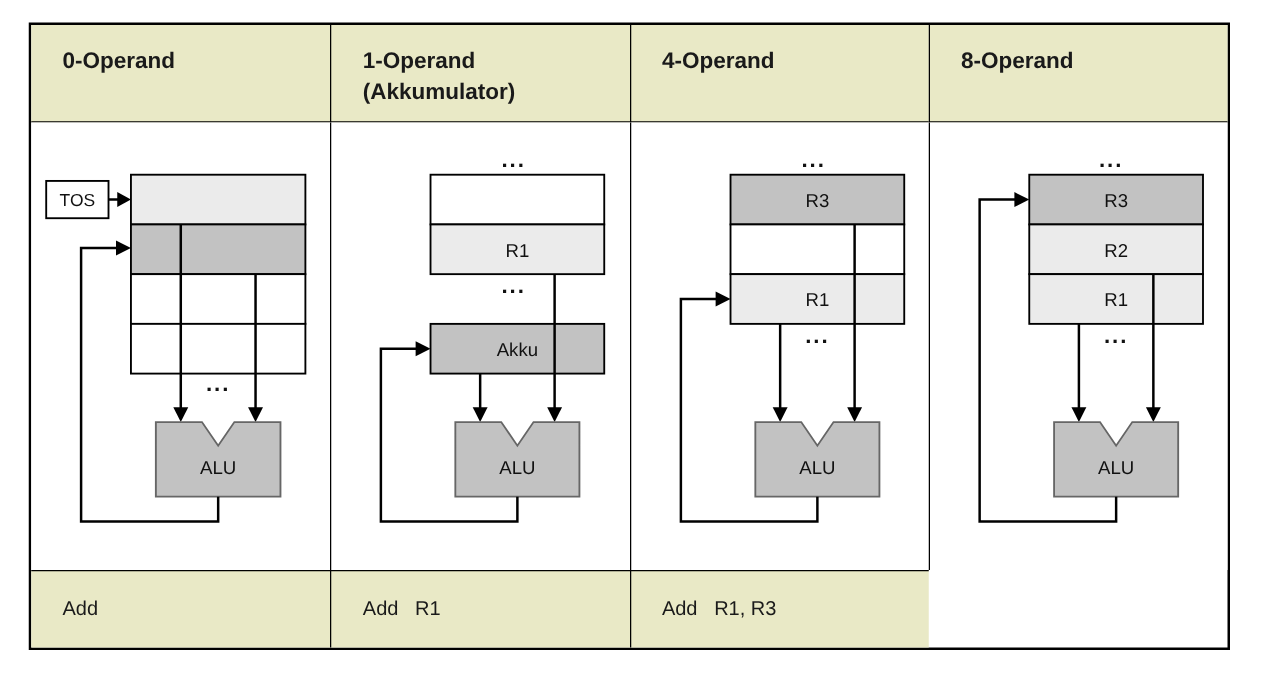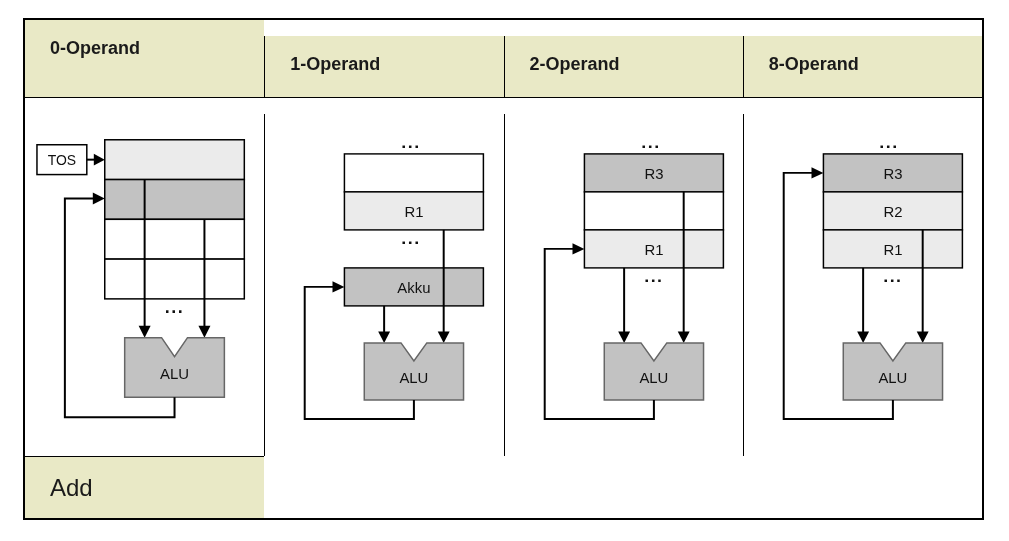--- a/index.html
+++ b/index.html
@@ -17,37 +17,37 @@
     width: 961px;
     height: 502px;
     border: 2px solid #000000;
     box-sizing: border-box;
     display: grid;
     grid-template-columns: repeat(4, 1fr);
     grid-template-rows: 78px 1fr 62px;
     background: #ffffff;
   }
   .cell { box-sizing: border-box; overflow: hidden; }
-  .vline { border-left: 1.5px solid #000000; margin-top: 16px; }
+  .vline { border-left: 1.5px solid #000000; }
   .head {
     background: #e9e9c6;
     border-bottom: 1.5px solid #000000;
     padding: 16px 10px 0 25px;
     font-size: 18px;
     font-weight: bold;
     color: #1a1a1a;
     line-height: 25px;
   }
   .foot {
     background: #e9e9c6;
     border-top: 1.5px solid #000000;
     display: flex;
     align-items: center;
     padding-left: 25px;
-    font-size: 24px;
+    font-size: 16px;
     color: #1a1a1a;
     white-space: pre;
   }
   .diag { background: #ffffff; }
   .diag svg { display: block; width: 100%; height: 100%; }
   svg text {
     font-family: "Liberation Sans", sans-serif;
     font-size: 15px;
     fill: #111111;
     text-anchor: middle;
@@ -66,23 +66,24 @@
 </head>
 <body>
 
 <div class="table">
 
   <div class="cell head">
     <div>0-Operand</div>
   </div>
   <div class="cell head vline">
     <div>1-Operand</div>
+    <div>(Akkumulator)</div>
   </div>
   <div class="cell head vline">
-    <div>2-Operand</div>
+    <div>4-Operand</div>
     <div></div>
   </div>
   <div class="cell head vline">
     <div>8-Operand</div>
     <div></div>
   </div>
 
   <div class="cell diag">
     <svg viewBox="0 0 240 360" preserveAspectRatio="none">
 
@@ -185,14 +186,20 @@
       <text x="150" y="283">ALU</text>
 
       <path class="ln" d="M150,301 L150,321 L40,321 L40,62 L69,62"></path>
       <polygon class="ah" points="68,56 68,68 80,62"></polygon>
     </svg>
   </div>
 
   <div class="cell foot">
     <span>Add</span>
   </div>
+  <div class="cell foot vline">
+    <span>Add   R1</span>
+  </div>
+  <div class="cell foot vline">
+    <span>Add   R1, R3</span>
+  </div>
 
 </div>
 
 </body></html>

